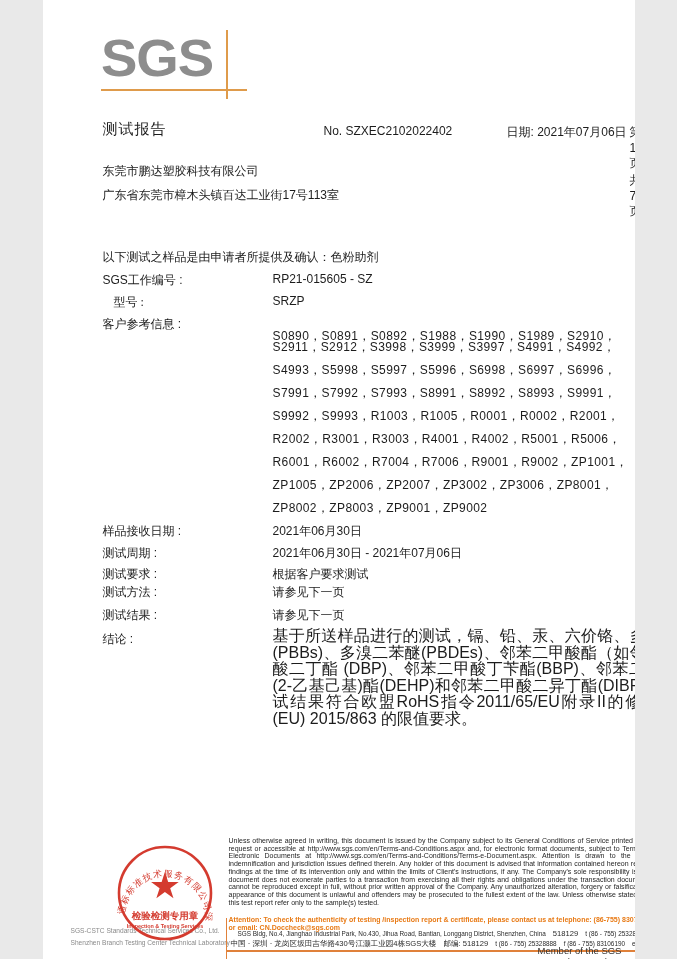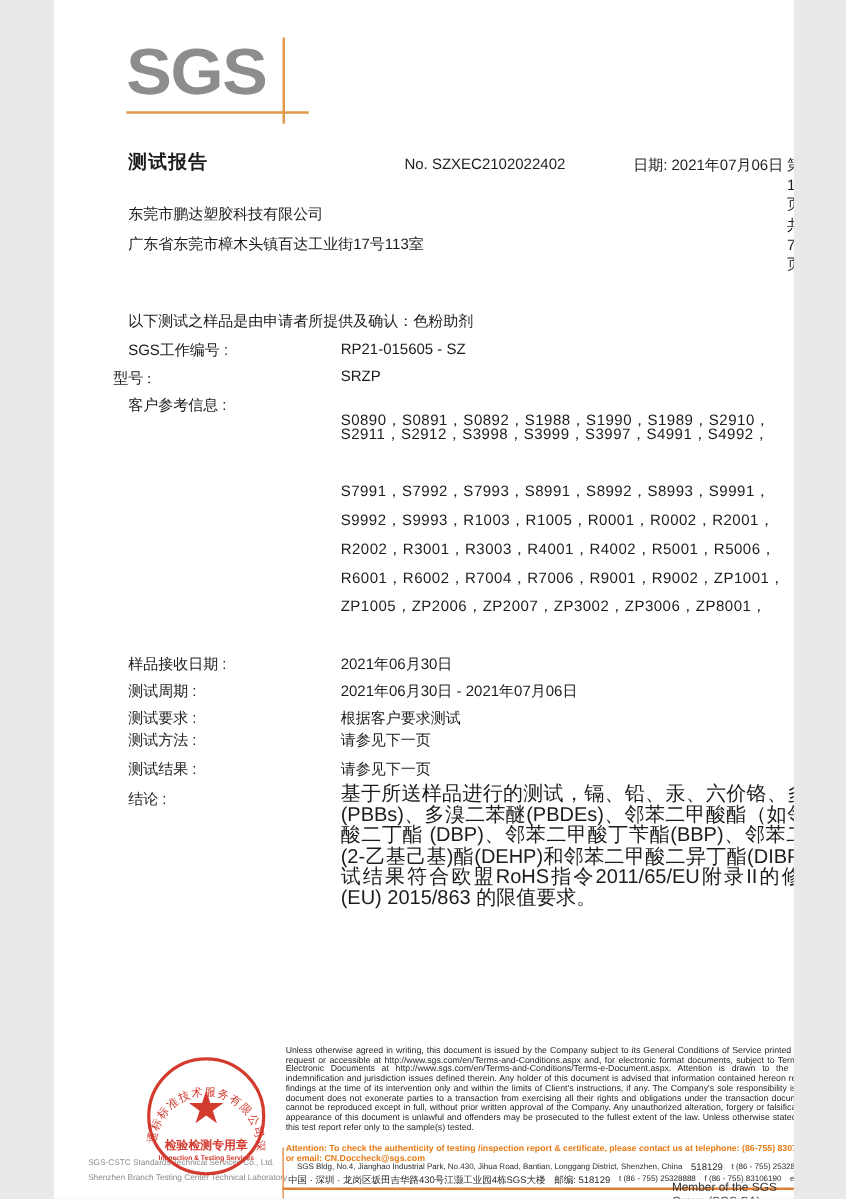--- a/index.html
+++ b/index.html
@@ -13,21 +13,21 @@
     overflow:hidden;
   }
   .abs{position:absolute;}
   
   .logo-text{
     font-weight:bold;font-size:52px;line-height:52px;
     color:#8d8d8d;letter-spacing:-1px;
     transform:scaleX(1.05);transform-origin:left;
   }
   .cropline{background:#df9b4b;}
-  .title{font-size:15px;font-weight:bold;letter-spacing:1px;}
+  .title{font-size:15px;font-weight:normal;letter-spacing:1px;}
   .hmeta{font-size:12px;margin-left:48px;}
   
   .line12{font-size:12px;line-height:14px;white-space:nowrap;}
   .label{font-size:12px;white-space:nowrap;}
   .value{font-size:12px;white-space:nowrap;}
   .codes{font-size:12px;letter-spacing:0.4px;white-space:nowrap;}
   .conclusion{
     font-size:16px;line-height:16.5px;text-align:justify;
     white-space:normal;
   }
@@ -66,31 +66,33 @@
   <div class="abs hmeta" style="left:539px;top:124px;">第1页,共7页</div>
 
   <div class="abs line12" style="left:60px;top:164px;">东莞市鹏达塑胶科技有限公司</div>
   <div class="abs line12" style="left:60px;top:188px;">广东省东莞市樟木头镇百达工业街17号113室</div>
 
   <div class="abs line12" style="left:60px;top:250px;">以下测试之样品是由申请者所提供及确认：色粉助剂</div>
 
   <div class="abs label" style="left:60px;top:272px;">SGS工作编号 :</div>
   <div class="abs value" style="left:230px;top:272px;">RP21-015605 - SZ</div>
 
-  <div class="abs label" style="left:48px;top:294px;font-family:Liberation Serif, serif;">型号 :</div>
+  <div class="abs label" style="left:71px;top:294px;font-family:Liberation Serif, serif;">型号 :</div>
   <div class="abs value" style="left:230px;top:294px;">SRZP</div>
 
   <div class="abs label" style="left:60px;top:316px;text-align:center;">客户参考信息 :</div>
   <div class="abs codes" style="left:230px;top:328px;">S0890，S0891，S0892，S1988，S1990，S1989，S2910，</div>
   <div class="abs codes" style="left:230px;top:339px;">S2911，S2912，S3998，S3999，S3997，S4991，S4992，</div>
+  <div class="abs codes" style="left:230px;top:362px;">S4993，S5998，S5997，S5996，S6998，S6997，S6996，</div>
   <div class="abs codes" style="left:230px;top:385px;">S7991，S7992，S7993，S8991，S8992，S8993，S9991，</div>
   <div class="abs codes" style="left:230px;top:408px;">S9992，S9993，R1003，R1005，R0001，R0002，R2001，</div>
   <div class="abs codes" style="left:230px;top:431px;">R2002，R3001，R3003，R4001，R4002，R5001，R5006，</div>
   <div class="abs codes" style="left:230px;top:454px;">R6001，R6002，R7004，R7006，R9001，R9002，ZP1001，</div>
   <div class="abs codes" style="left:230px;top:477px;">ZP1005，ZP2006，ZP2007，ZP3002，ZP3006，ZP8001，</div>
+  <div class="abs codes" style="left:230px;top:500px;">ZP8002，ZP8003，ZP9001，ZP9002</div>
 
   <div class="abs label" style="left:60px;top:523px;">样品接收日期 :</div>
   <div class="abs value" style="left:230px;top:523px;">2021年06月30日</div>
 
   <div class="abs label" style="left:60px;top:545px;">测试周期 :</div>
   <div class="abs value" style="left:230px;top:545px;">2021年06月30日 - 2021年07月06日</div>
 
   <div class="abs label" style="left:60px;top:566px;">测试要求 :</div>
   <div class="abs value" style="left:230px;top:566px;">根据客户要求测试</div>
 

